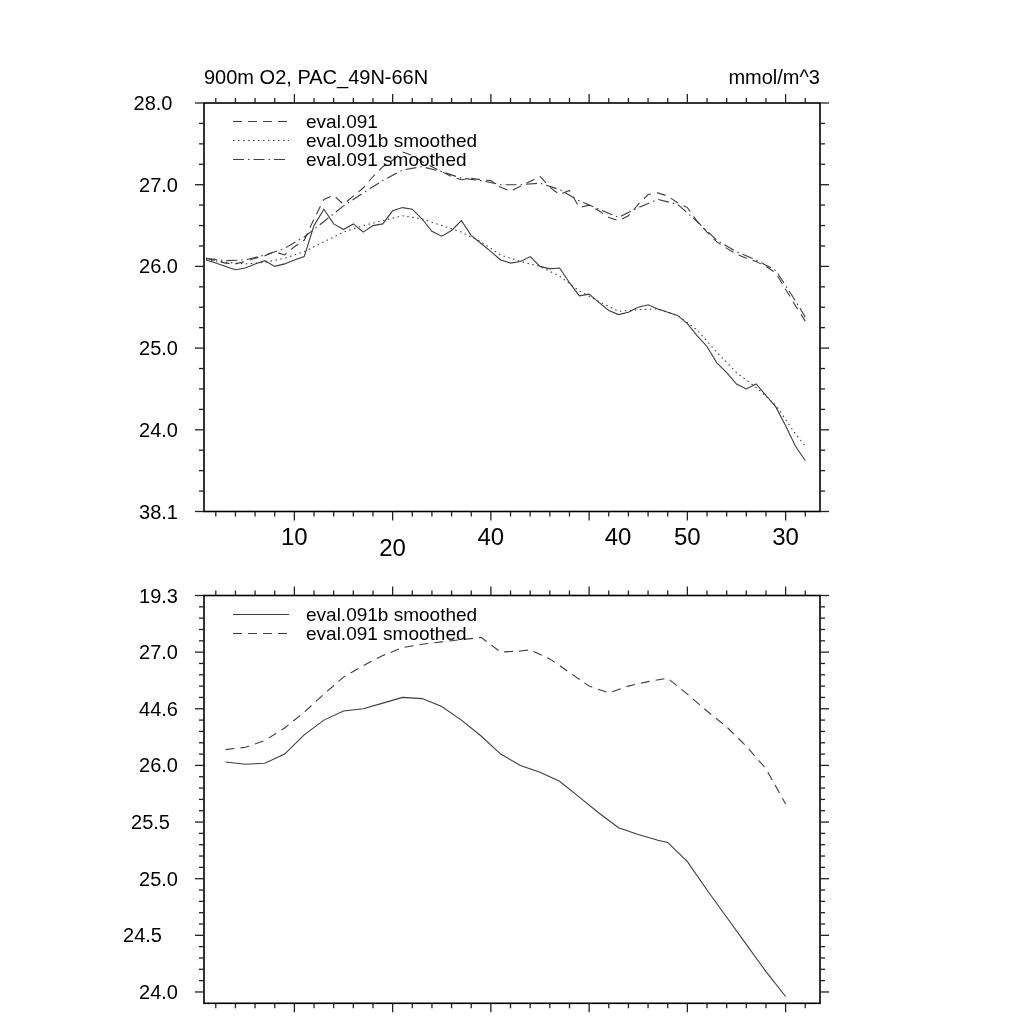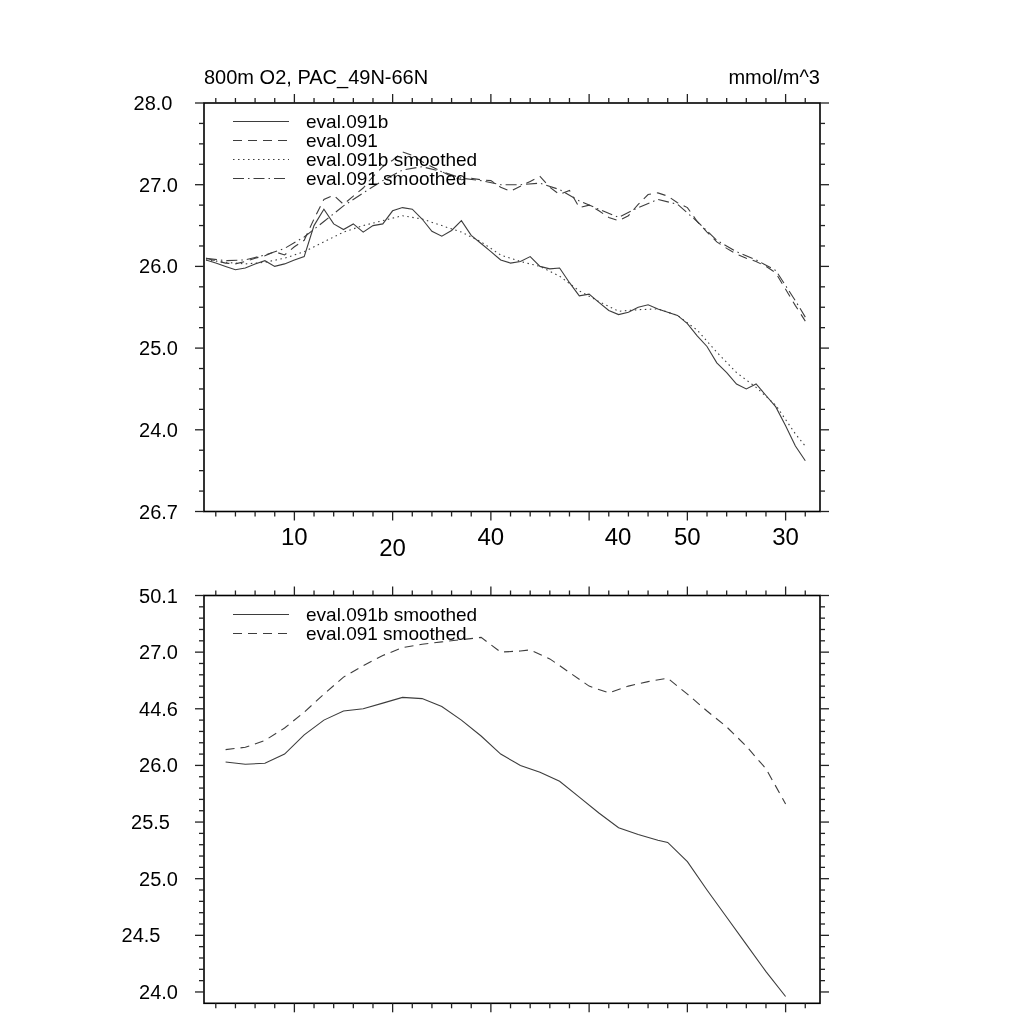--- a/index.html
+++ b/index.html
@@ -273,30 +273,24 @@
       <line x1="204" y1="629.4833333333333" x2="199" y2="629.4833333333333" class="tick"></line>
       <line x1="820" y1="629.4833333333333" x2="825" y2="629.4833333333333" class="tick"></line>
       <line x1="204" y1="618.1555555555555" x2="199" y2="618.1555555555555" class="tick"></line>
       <line x1="820" y1="618.1555555555555" x2="825" y2="618.1555555555555" class="tick"></line>
       <line x1="204" y1="606.827777777778" x2="199" y2="606.827777777778" class="tick"></line>
       <line x1="820" y1="606.827777777778" x2="825" y2="606.827777777778" class="tick"></line>
       <polyline points="225.6,762.0 245.3,764.3 264.9,763.2 284.6,754.1 304.2,734.8 323.9,720.1 343.5,711.0 363.2,708.8 382.8,703.1 402.5,697.4 422.1,698.6 441.8,706.5 461.4,720.1 481.1,736.0 500.7,754.1 520.4,765.4 540.0,772.2 559.6,781.3 579.3,797.1 598.9,813.0 618.6,827.7 638.2,834.5 657.9,840.2 667.7,842.4 687.4,861.7 707.0,890.0 726.7,917.2 746.3,944.4 766.0,971.6 785.6,996.5" class="curve solid"></polyline>
       <polyline points="225.6,749.6 245.3,747.3 264.9,740.5 284.6,728.0 304.2,712.2 323.9,694.1 343.5,677.1 363.2,665.7 382.8,655.5 402.5,647.6 422.1,644.2 441.8,641.9 461.4,639.7 481.1,637.4 500.7,652.1 520.4,651.0 530.2,649.9 549.8,658.9 569.5,672.5 589.1,686.1 608.8,692.9 628.4,686.1 648.1,681.6 667.7,678.2 687.4,694.1 707.0,711.0 726.7,726.9 746.3,746.2 766.0,768.8 785.6,803.9" class="curve dashed"></polyline>
     </svg>
 
-  <div id="title-left" class="title">800m O2, PAC_49N-66N</div>
+  <div id="title-left" class="title">900m O2, PAC_49N-66N</div>
   <div id="title-right" class="title">mmol/m^3</div>
 
   <div id="legend-top" class="legend">
-    <div class="legend-row">
-      <svg class="legend-sample" viewBox="0 0 56 19">
-          <line class="curve solid" x1="0" y1="9.5" x2="56" y2="9.5"></line>
-        </svg>
-      <span class="legend-label">eval.091b</span>
-    </div>
     <div class="legend-row">
       <svg class="legend-sample" viewBox="0 0 56 19">
           <line class="curve dashed" x1="0" y1="9.5" x2="56" y2="9.5"></line>
         </svg>
       <span class="legend-label">eval.091</span>
     </div>
     <div class="legend-row">
       <svg class="legend-sample" viewBox="0 0 56 19">
           <line class="curve dotted" x1="0" y1="9.5" x2="56" y2="9.5"></line>
         </svg>
@@ -323,27 +317,27 @@
         </svg>
       <span class="legend-label">eval.091 smoothed</span>
     </div>
   </div>
 <div class="tick-label-x" style="left: 264.386px; top: 525.5px;">10</div>
     <div class="tick-label-x" style="left: 362.632px; top: 525.5px; margin-top: 11px;">20</div>
     <div class="tick-label-x" style="left: 460.877px; top: 525.5px;">40</div>
     <div class="tick-label-x" style="left: 588px; top: 525.5px;">40</div>
     <div class="tick-label-x" style="left: 657.368px; top: 525.5px;">50</div>
     <div class="tick-label-x" style="left: 755.614px; top: 525.5px;">30</div>
-    <div class="tick-label-y" style="left: 104px; top: 500.5px;">26.7</div>
+    <div class="tick-label-y" style="left: 104px; top: 500.5px;">38.1</div>
     <div class="tick-label-y" style="left: 104px; top: 418.8px;">24.0</div>
     <div class="tick-label-y" style="left: 104px; top: 337.1px;">25.0</div>
     <div class="tick-label-y" style="left: 104px; top: 255.4px;">26.0</div>
     <div class="tick-label-y" style="left: 104px; top: 173.7px;">27.0</div>
     <div class="tick-label-y" style="left: 116px; top: 92px; text-align: center;">28.0</div>
     <div class="tick-label-y" style="left: 104px; top: 980.972px;">24.0</div>
-    <div class="tick-label-y" style="left: 104px; top: 924.333px; text-align: center;">24.5</div>
+    <div class="tick-label-y" style="left: 88px; top: 924.333px;">24.5</div>
     <div class="tick-label-y" style="left: 104px; top: 867.694px;">25.0</div>
     <div class="tick-label-y" style="left: 96px; top: 811.056px;">25.5</div>
     <div class="tick-label-y" style="left: 104px; top: 754.417px;">26.0</div>
     <div class="tick-label-y" style="left: 104px; top: 697.778px;">44.6</div>
     <div class="tick-label-y" style="left: 104px; top: 641.139px;">27.0</div>
-    <div class="tick-label-y" style="left: 104px; top: 584.5px;">50.1</div>
+    <div class="tick-label-y" style="left: 104px; top: 584.5px;">19.3</div>
   </div>
 
 </body></html>

